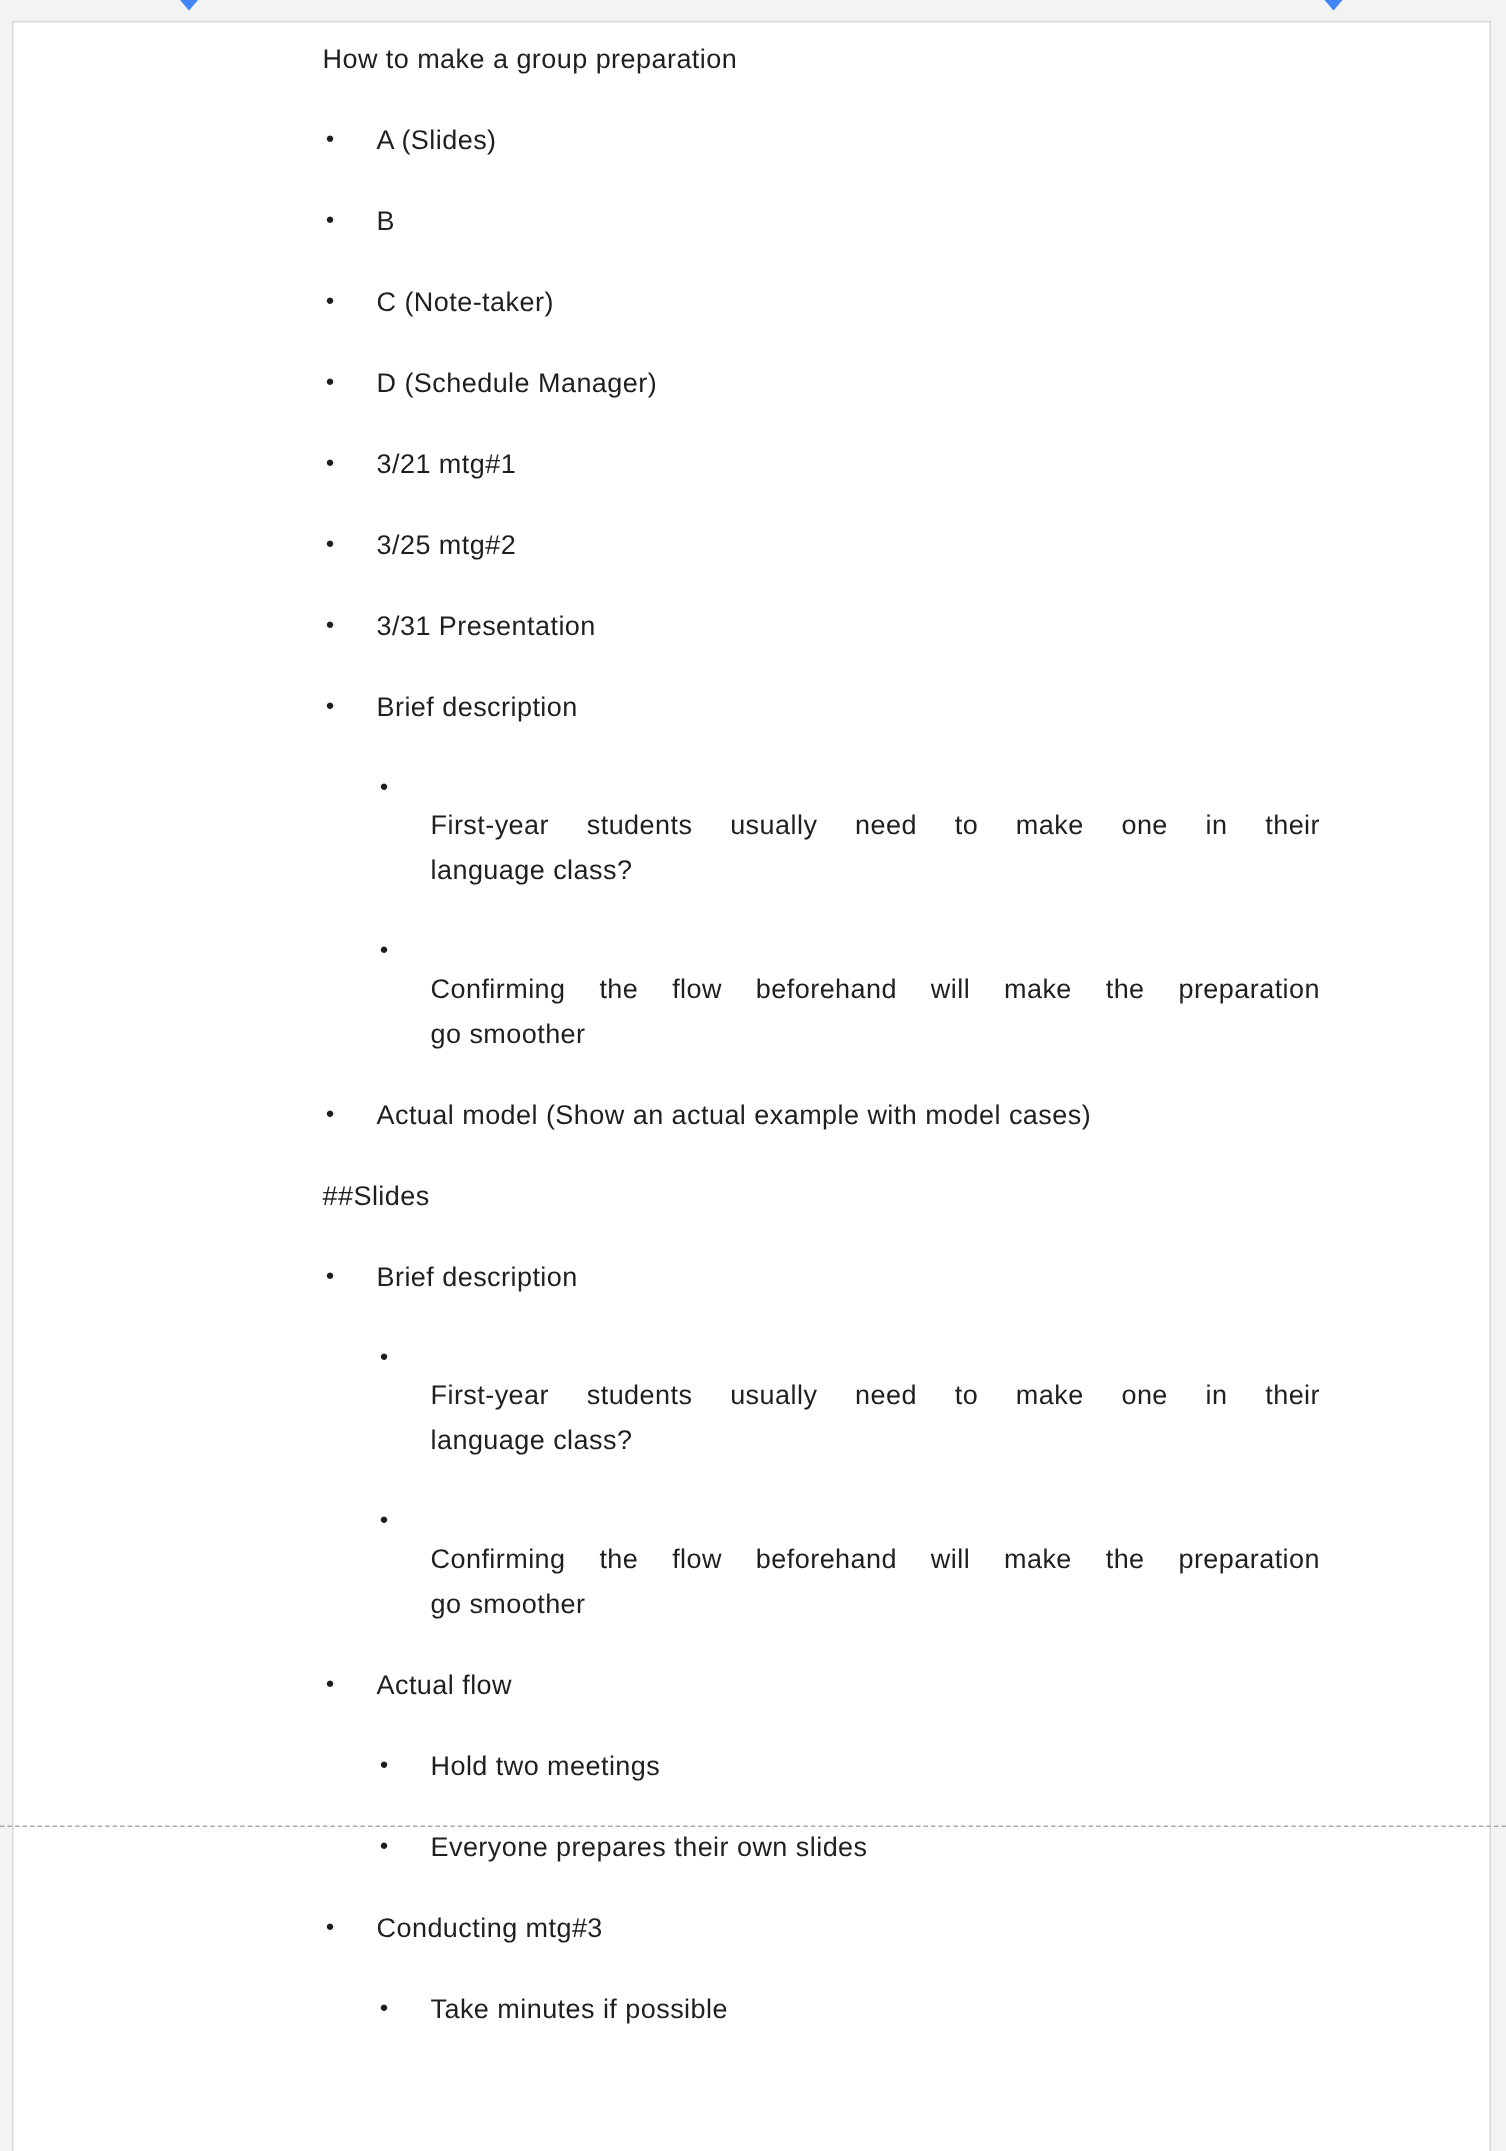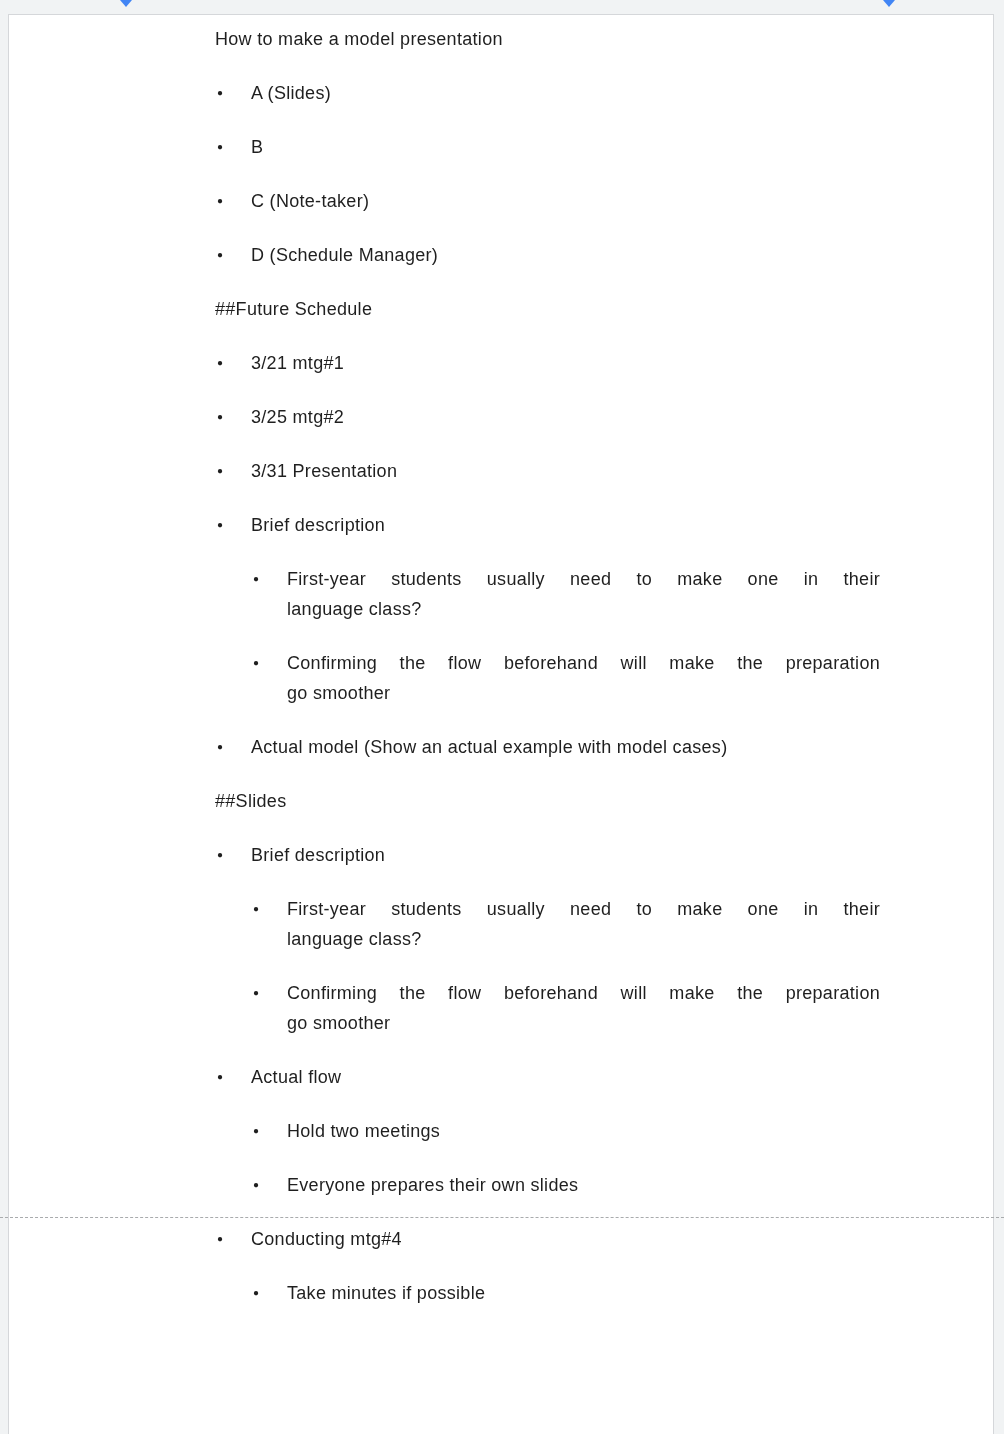--- a/index.html
+++ b/index.html
@@ -19,21 +19,21 @@
 
   .para { line-height:30px; margin-bottom:24px; white-space:nowrap; }
 
   .li { display:flex; line-height:30px; margin-bottom:24px; }
   .li.l2 { margin-left:36px; }
   .bullet {
     flex:0 0 36px; max-width:36px; font-size:10px; line-height:30px;
     padding-left:2px; color:#1f1f1f;
   }
   .txt { flex:1; min-width:0; }
-  .txt .jline { display:block; text-align:justify; text-align-last:justify; }
+  .txt .jline { display:block; text-align:justify; text-align-last:justify;margin-top:25px; }
   .txt .lline { display:block; }
 
   .pagebreak {
     position:absolute; left:0; top:1217px; width:1004px; height:0;
     border-top:1px dashed #a9abad;
   }
   .marker {
     position:absolute; top:0; width:0; height:0;
     border-left:6px solid transparent; border-right:6px solid transparent;
     border-top:7px solid #4285f4;
@@ -42,41 +42,40 @@
   .marker.right { left:883px; }
 </style>
 </head>
 <body>
 
 <div class="stage">
 
   <div class="page">
     <div class="content">
 
-      <p class="para">How to make a model presentation</p>
+      <p class="para">How to make a group preparation</p>
 
 
       <div class="li l1">
         <span class="bullet">●</span>
         <span class="txt">A (Slides)</span>
       </div>
       <div class="li l1">
         <span class="bullet">●</span>
         <span class="txt">B</span>
       </div>
       <div class="li l1">
         <span class="bullet">●</span>
         <span class="txt">C (Note-taker)</span>
       </div>
       <div class="li l1">
         <span class="bullet">●</span>
         <span class="txt">D (Schedule Manager)</span>
       </div>
 
-      <p class="para">##Future Schedule</p>
 
       <div class="li l1">
         <span class="bullet">●</span>
         <span class="txt">3/21 mtg#1</span>
       </div>
       <div class="li l1">
         <span class="bullet">●</span>
         <span class="txt">3/25 mtg#2</span>
       </div>
       <div class="li l1">
@@ -144,21 +143,21 @@
         <span class="txt">Hold two meetings</span>
       </div>
 
       <div class="li l2">
         <span class="bullet">●</span>
         <span class="txt">Everyone prepares their own slides</span>
       </div>
 
       <div class="li l1">
         <span class="bullet">●</span>
-        <span class="txt">Conducting mtg#4</span>
+        <span class="txt">Conducting mtg#3</span>
       </div>
 
       <div class="li l2">
         <span class="bullet">●</span>
         <span class="txt">Take minutes if possible</span>
       </div>
 
     </div>
   </div>
 

